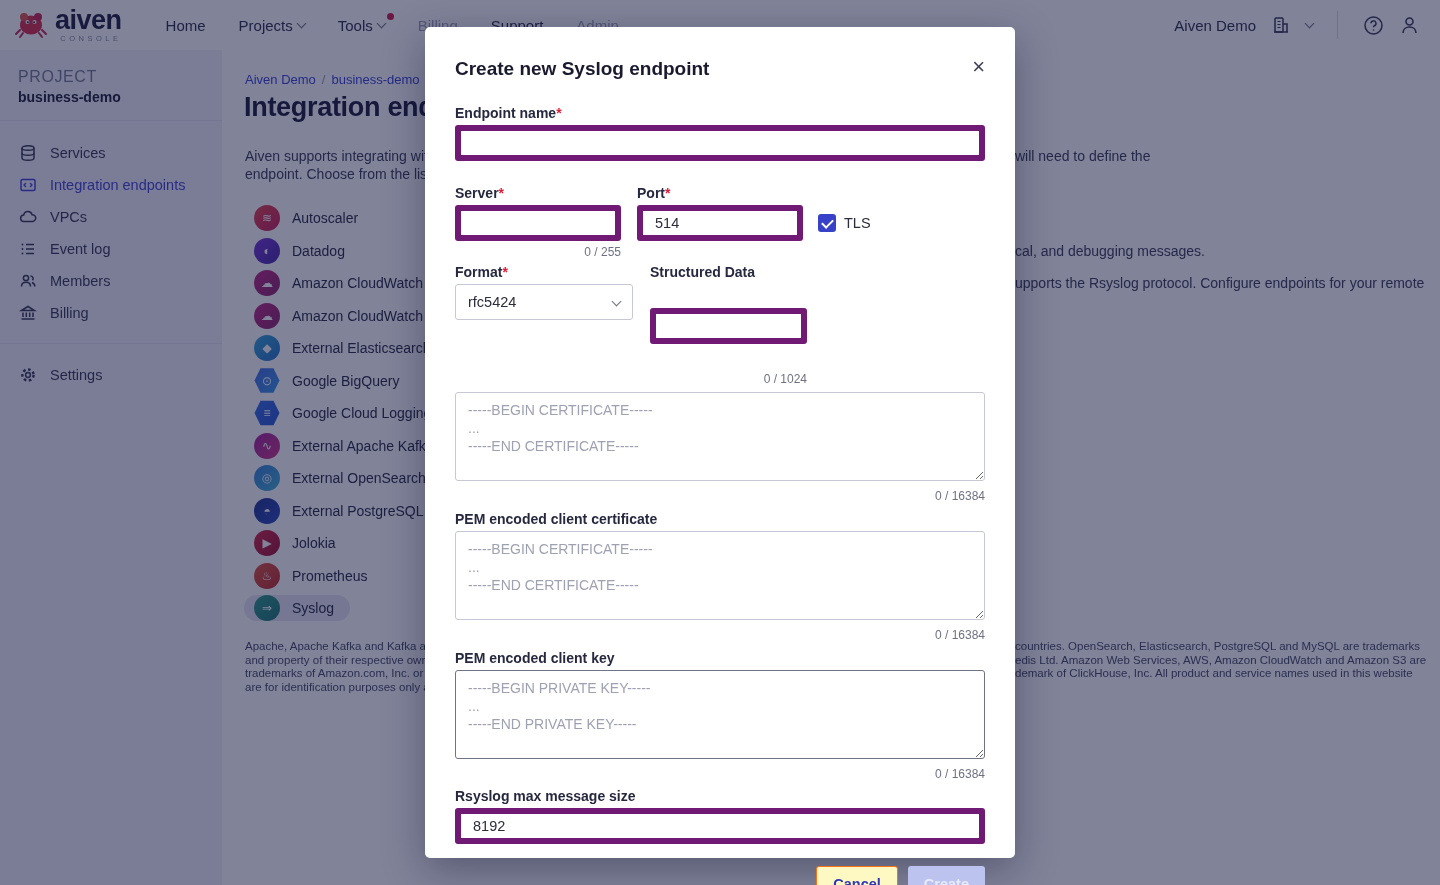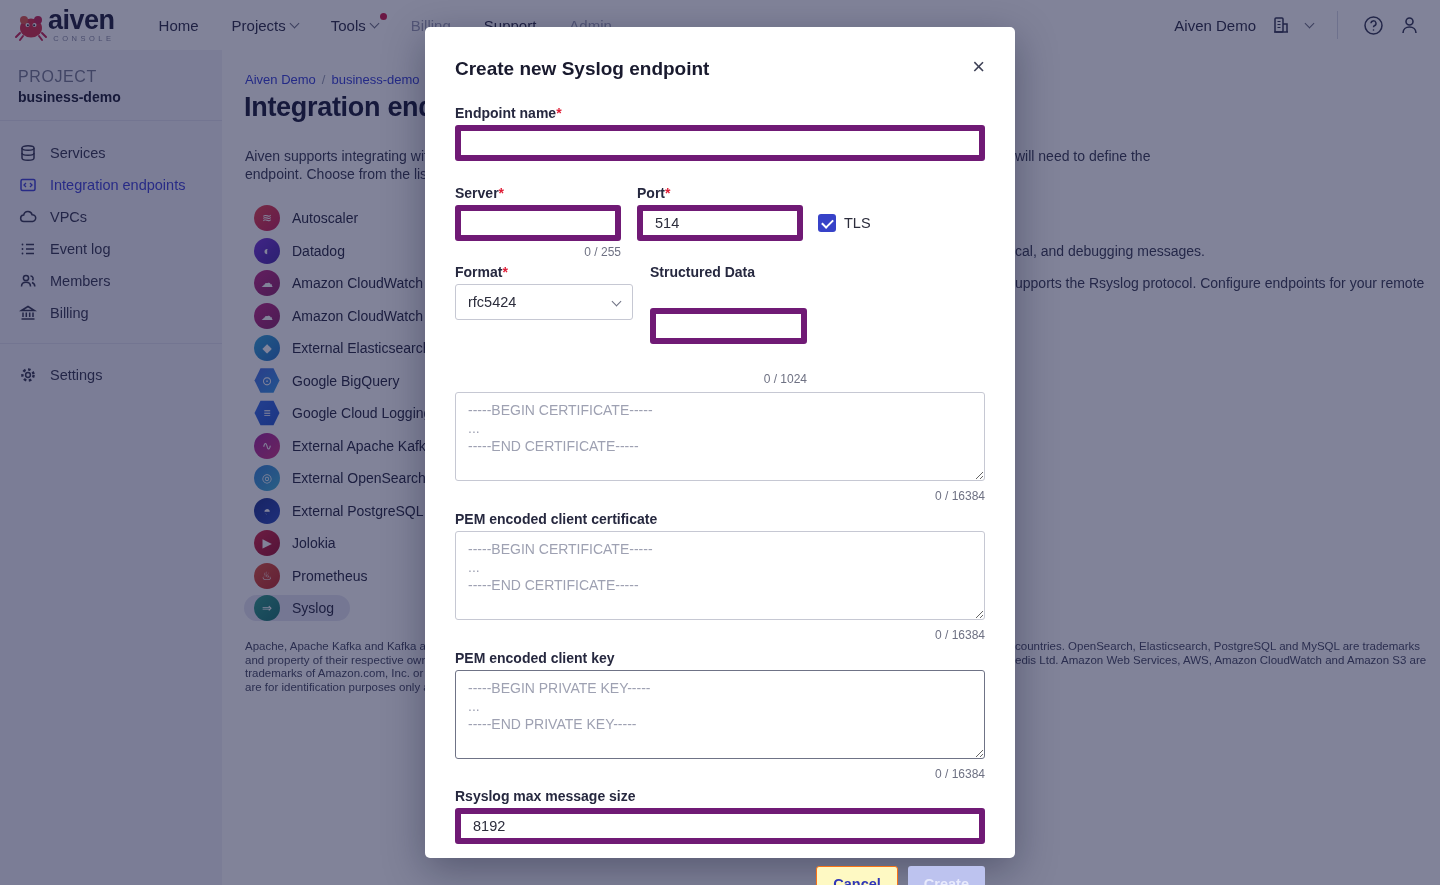--- a/index.html
+++ b/index.html
@@ -3,21 +3,21 @@
 <meta charset="utf-8">
 <style>
   * { margin:0; padding:0; box-sizing:border-box; }
   html,body { width:1440px; height:885px; overflow:hidden; background:#fff;
     font-family:"Liberation Sans", sans-serif; }
   #app { position:relative; width:1440px; height:885px; background:#fff; }
 
   
   #navbar { position:absolute; left:0; top:0; width:1440px; height:50px; background:#fff;
     display:flex; align-items:center; padding:0 20px 0 14px; }
-  .brand { display:flex; align-items:flex-end; }
+  .brand { display:flex; align-items:center; gap:7px; }
   .brand-txt { display:flex; flex-direction:column; align-items:flex-end; line-height:1; }
   .brand-name { font-size:27px; font-weight:bold; color:#272742; letter-spacing:-0.5px; }
   .brand-sub { font-size:7.5px; letter-spacing:3.5px; color:#8b8ea4; margin-top:1px; }
   .menu { display:flex; align-items:center; gap:33px; margin-left:44px; font-size:15px; color:#32334d; }
   .menu-item { display:flex; align-items:center; gap:5px; cursor:pointer; position:relative; }
   .menu-item.muted { color:#9fa2b8; }
   .chev { width:7px; height:7px; border-right:1.6px solid #6e7183; border-bottom:1.6px solid #6e7183;
     transform:rotate(45deg); margin-top:-4px; }
   .dot { position:absolute; right:-9px; top:-4px; width:7px; height:7px; border-radius:50%; background:#d21f4e; }
   .nav-right { margin-left:auto; display:flex; align-items:center; gap:14px; }
@@ -349,20 +349,21 @@
 
   <div class="footer-block" id="footer-left">
     <div>Apache, Apache Kafka and Kafka are</div>
     <div>and property of their respective owners</div>
     <div>trademarks of Amazon.com, Inc. or its</div>
     <div>are for identification purposes only an</div>
   </div>
   <div class="footer-block" id="footer-right">
     <div>countries. OpenSearch, Elasticsearch, PostgreSQL and MySQL are trademarks</div>
     <div>edis Ltd. Amazon Web Services, AWS, Amazon CloudWatch and Amazon S3 are</div>
+    <div>demark of ClickHouse, Inc. All product and service names used in this website</div>
   </div>
 
   <div id="overlay"></div>
 
   <div id="modal">
     <div class="modal-head">
       <span class="modal-title">Create new Syslog endpoint</span>
       <span class="modal-close">×</span>
     </div>
 

